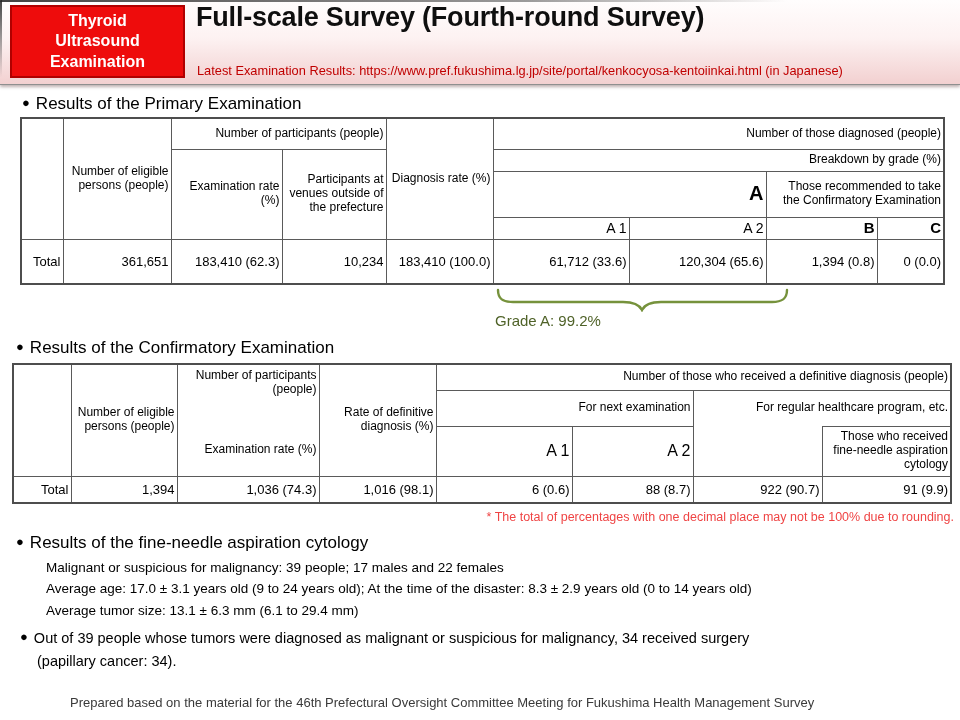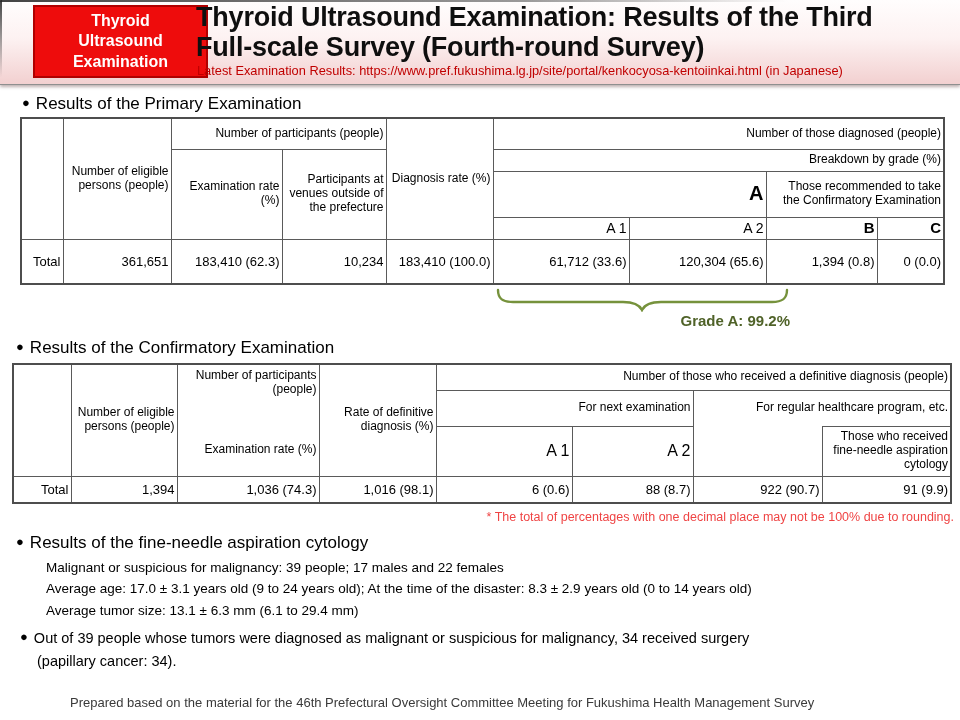--- a/index.html
+++ b/index.html
@@ -23,21 +23,20 @@
   .header::after { 
     content:""; position:absolute; left:0; top:0; width:2px; height:100%;
     background:linear-gradient(180deg, rgba(35,35,35,.85), rgba(35,35,35,.3) 60%, rgba(35,35,35,0) 92%);
   }
   .badge {
     position:absolute; left:10px; top:5px; width:175px; height:73px; box-sizing:border-box;
     background:#ee0c0c; border:2px solid #b00000; color:#ffffff;
     font-weight:bold; font-size:16px; line-height:1.28;
     display:flex; align-items:center; justify-content:center; text-align:center;
     padding:0 24px;
-    margin-left:23px;
   }
   .title {
     position:absolute; left:196px; top:2px; width:760px;
     font-size:27px; font-weight:bold; color:#0f0f0f; line-height:1.12; letter-spacing:-0.2px;
   }
   .subtitle {
     position:absolute; left:197px; top:63px; font-size:12.8px; color:#c00000;
   }
 
   
@@ -72,43 +71,42 @@
   .t2 tr.data td { font-size:13px; }
   .t2 .a12 { font-size:16px; }
   .t2 .merged { border-top:hidden; }
   .t2 .stacked { vertical-align:top; }
   .t2 .stacked .top { margin-top:3px; }
   .t2 .stacked .bot { margin-top:46px; }
 
   
   .brace { position:absolute; left:495px; top:288px; width:295px; height:24px; }
   .grade-label {
-    position:absolute; left:495px; top:312px; width:295px; text-align:right;
-    font-size:15px; font-weight:bold; color:#4f6228;
+    position:absolute; left:495px; top:312px; width:295px; text-align:left;
+    font-size:15px; font-weight:normal; color:#4f6228;
   }
 
   
   .rounding-note { position:absolute; right:6px; top:510px; font-size:12.5px; color:#ef4444; }
   .details { position:absolute; left:46px; top:557px; font-size:13.5px; line-height:1.58; color:#000; }
   .surgery { position:absolute; left:20px; top:627px; font-size:14.5px; line-height:1.6; color:#000; }
   .surgery .cont { margin-left:17px; }
   .footer {
     position:absolute; left:70px; right:0; top:695px; text-align:left;
     font-size:13px; color:#3a3a3a;
   }
 </style>
 </head>
 <body>
 
 <div id="page">
 
   <div class="header">
     <div class="badge">Thyroid Ultrasound Examination</div>
     <div class="title">
-      <div>Thyroid Ultrasound Examination: Results of the Third</div>
       <div>Full-scale Survey (Fourth-round Survey)</div>
     </div>
     <div class="subtitle">Latest Examination Results: https://www.pref.fukushima.lg.jp/site/portal/kenkocyosa-kentoiinkai.html (in Japanese)</div>
   </div>
 
   <div class="section sec1">
     <span class="bullet">●</span><span>Results of the Primary Examination</span>
   </div>
 
   <table class="t1">

